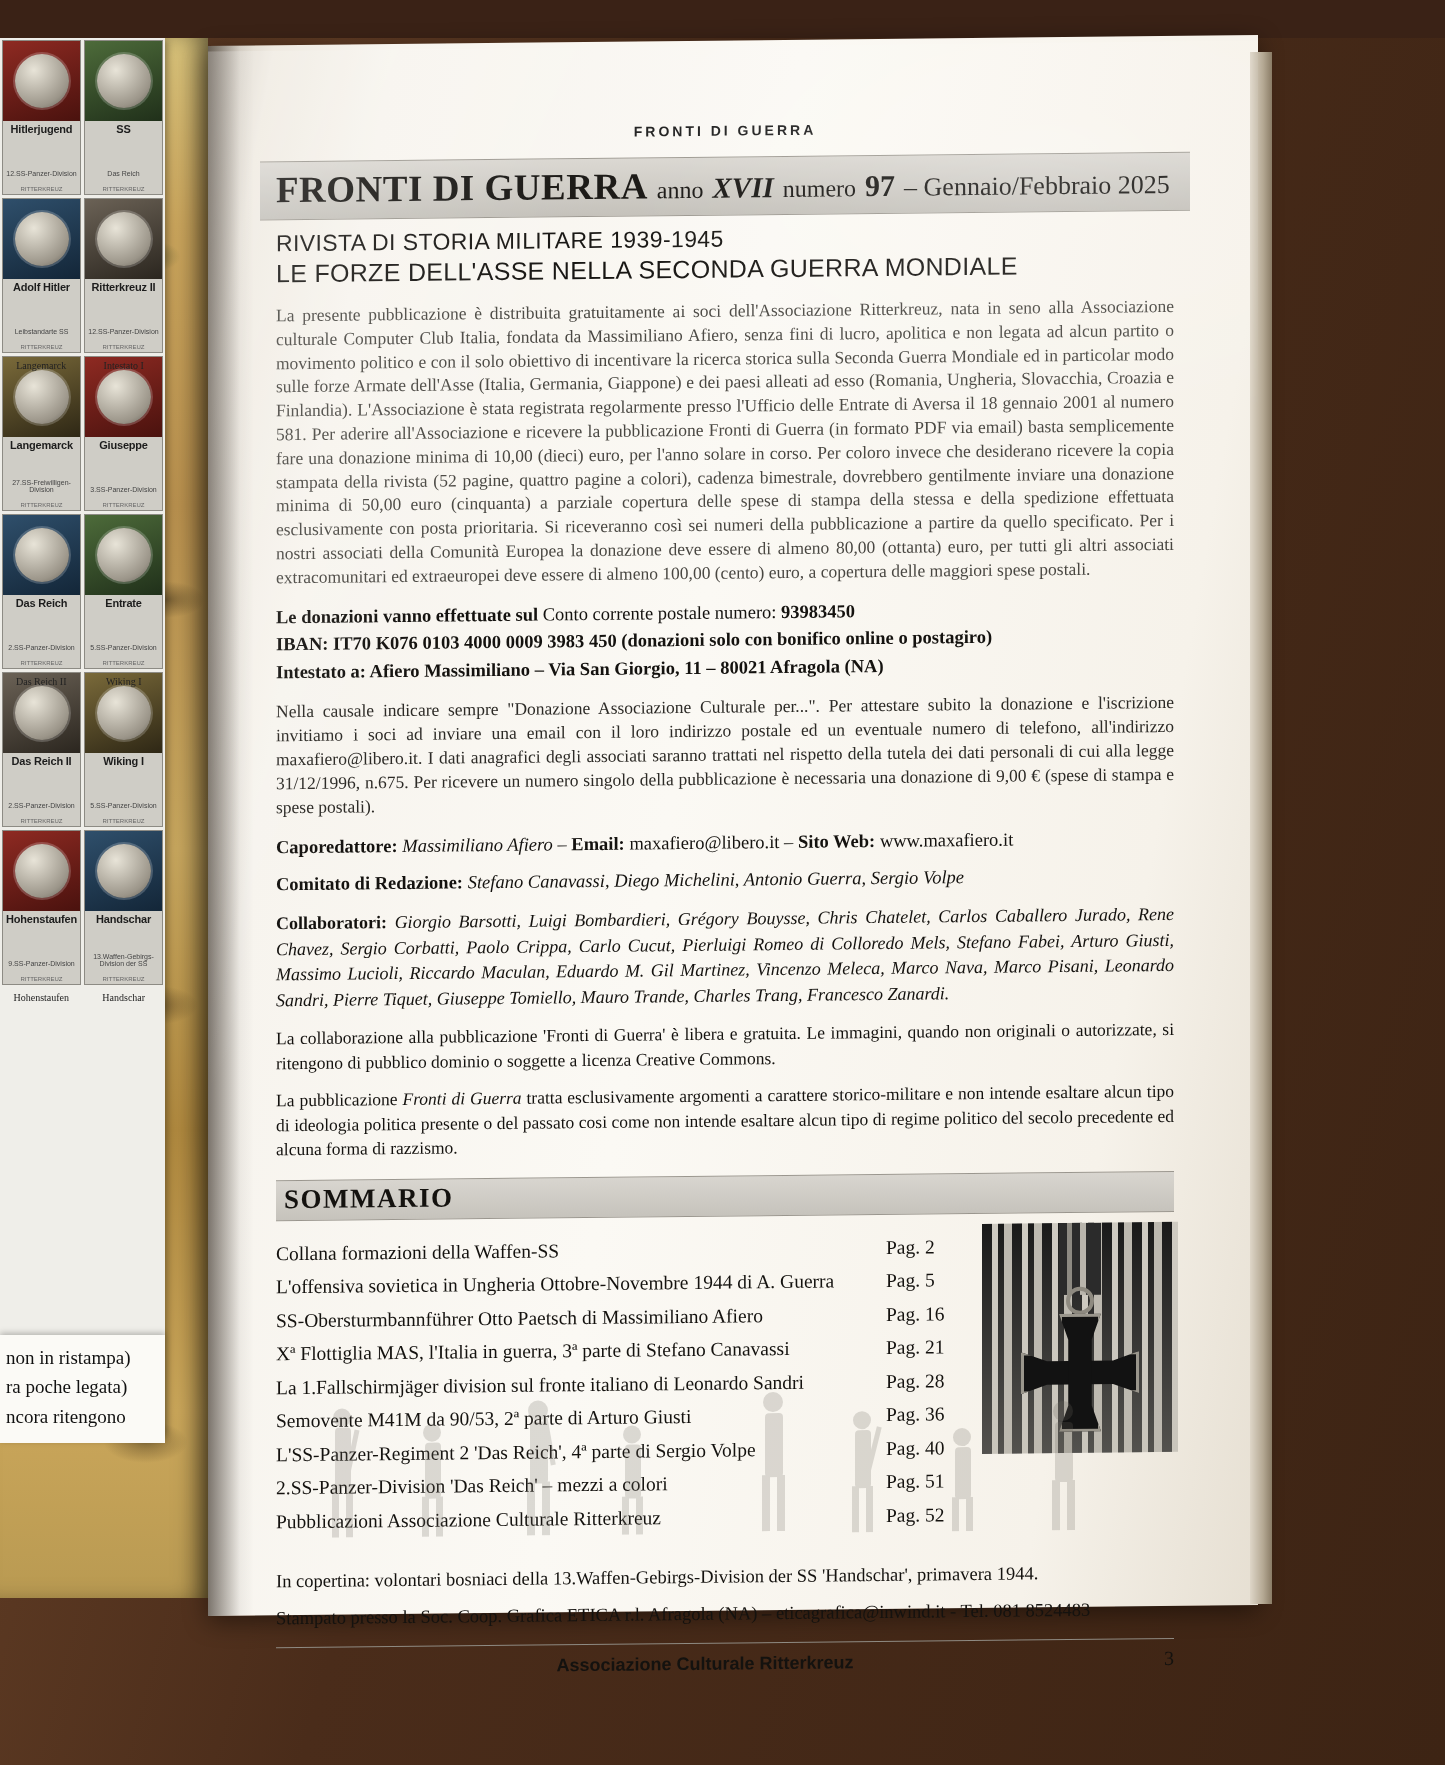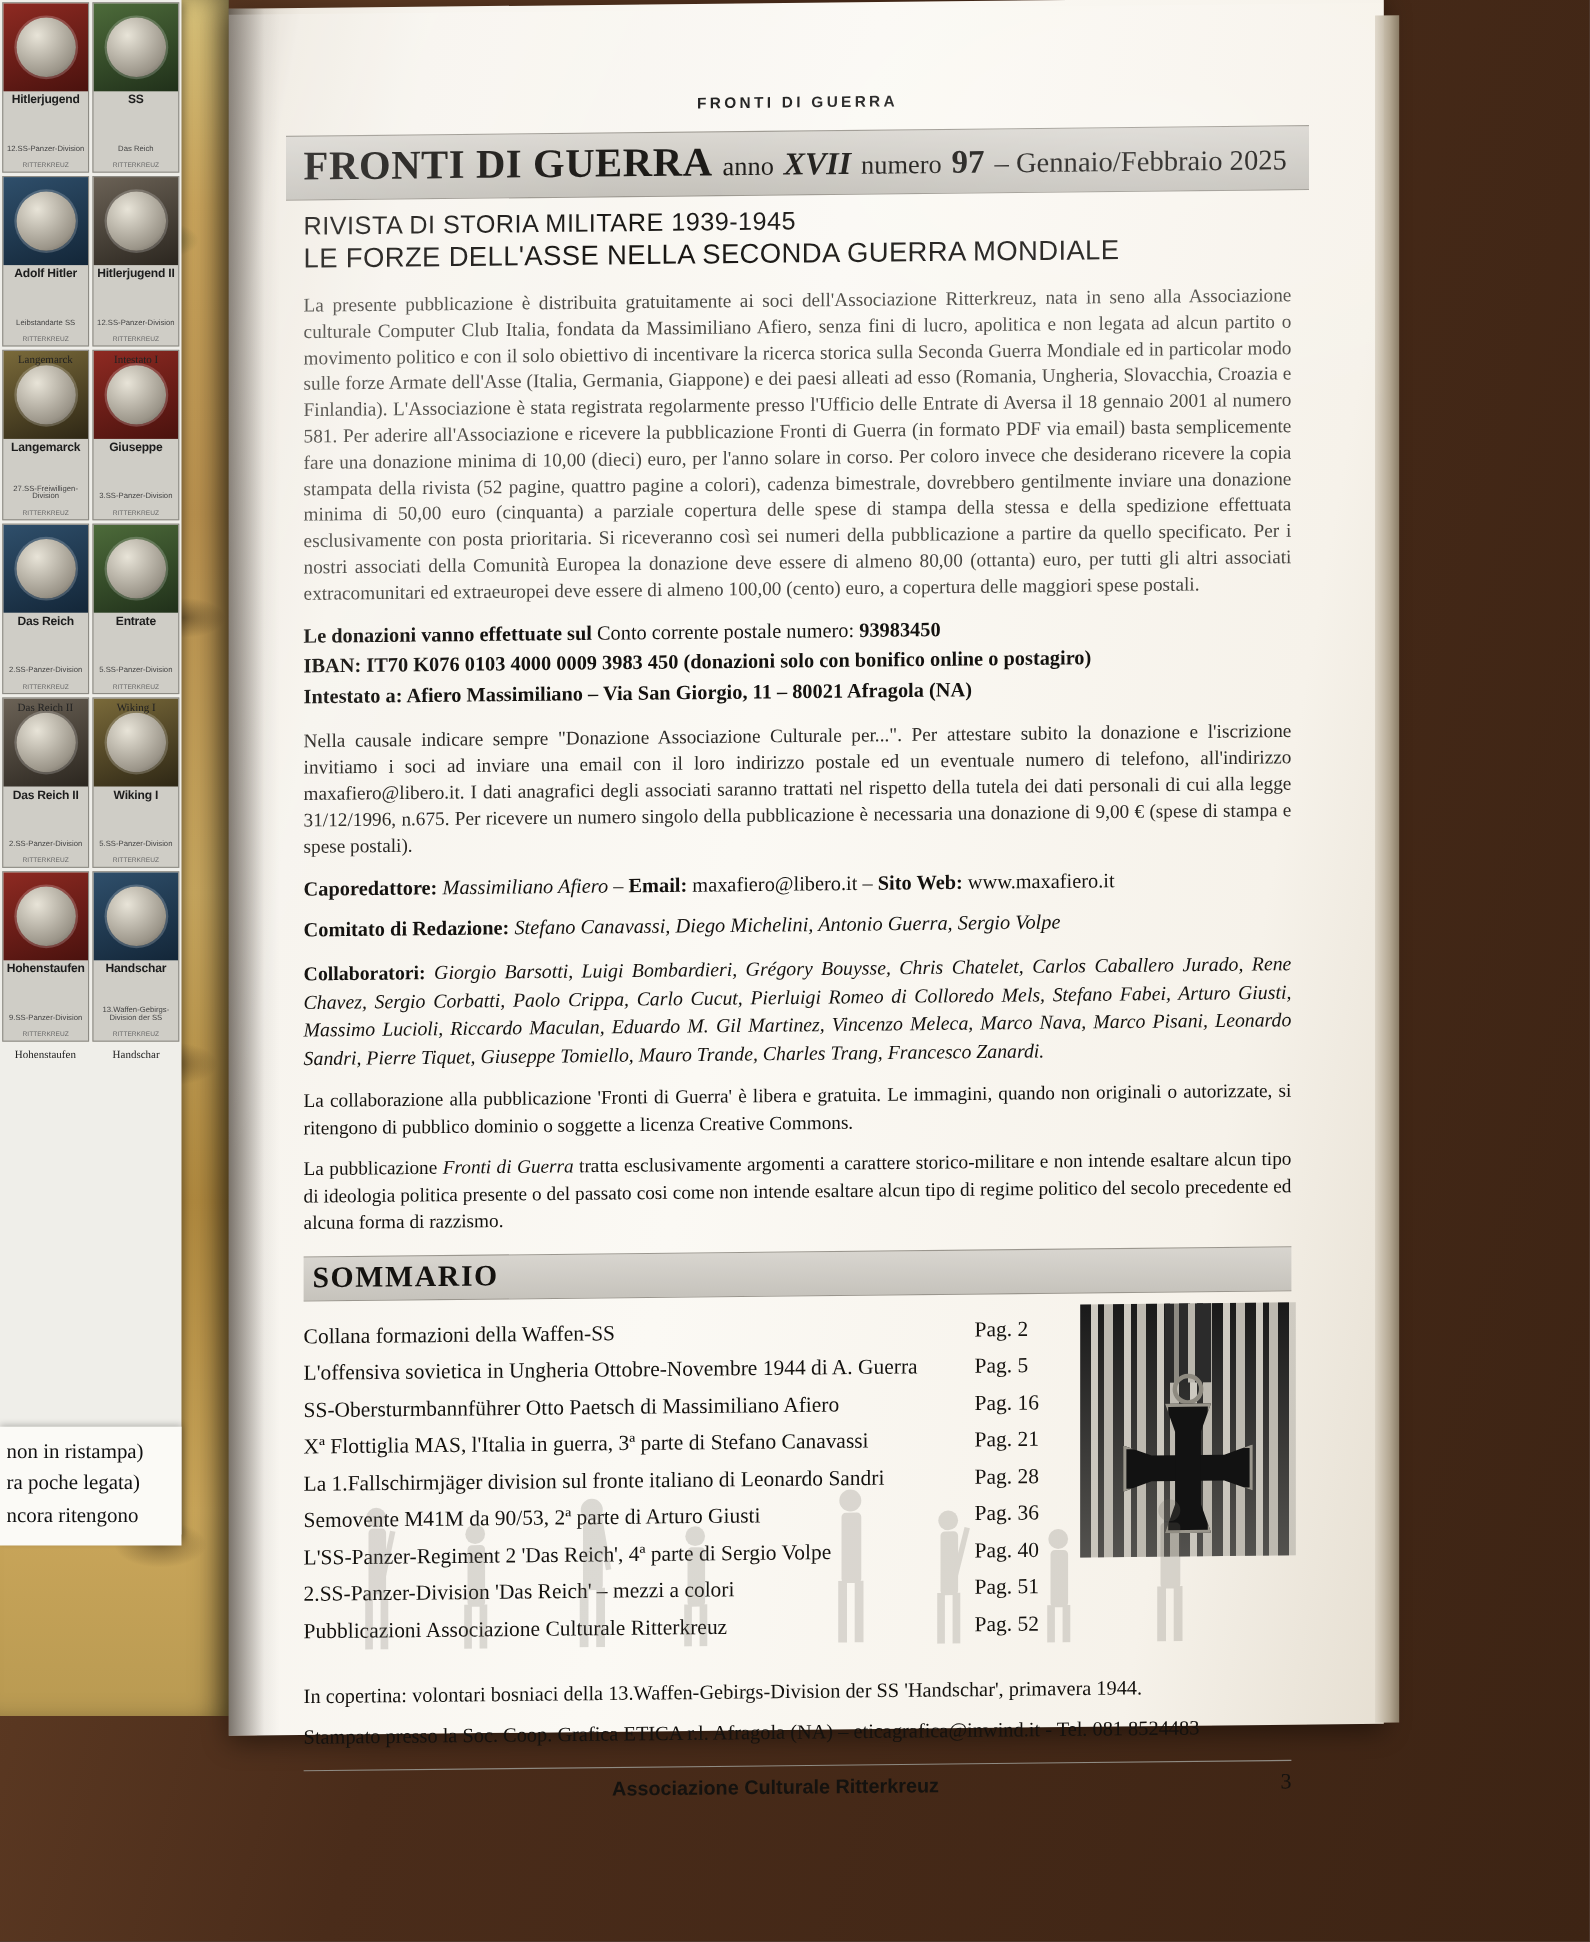--- a/index.html
+++ b/index.html
@@ -14,20 +14,21 @@
     font-family: "Liberation Serif", serif;
     position: relative;
   }
 
   
   .scene {
     position: absolute;
     inset: 0;
     background:
       linear-gradient(105deg, #4a2d1c 0%, #5d3a23 18%, #4a2c1a 40%, #3d2414 100%);
+    margin-top: 38px;
   }
 
   
   .left-page {
     position: absolute;
     left: 0;
     top: 0;
     width: 208px;
     height: 1560px;
     background:
@@ -432,21 +433,21 @@
           <div class="cover v2">
             <div class="cv-top"></div>
             <div class="cv-badge"></div>
             <div class="cv-title">Adolf Hitler</div>
             <div class="cv-sub">Leibstandarte SS</div>
             <div class="cv-foot">RITTERKREUZ</div>
           </div>
           <div class="cover v4">
             <div class="cv-top"></div>
             <div class="cv-badge"></div>
-            <div class="cv-title">Hitlerjugend II</div>
+            <div class="cv-title">Ritterkreuz II</div>
             <div class="cv-sub">12.SS-Panzer-Division</div>
             <div class="cv-foot">RITTERKREUZ</div>
           </div>
           <div class="cover v5">
             <div class="cv-top"></div>
             <div class="cv-badge"></div>
             <div class="cv-title">Langemarck</div>
             <div class="cv-sub">27.SS-Freiwilligen-Division</div>
             <div class="cv-foot">RITTERKREUZ</div>
           </div>

